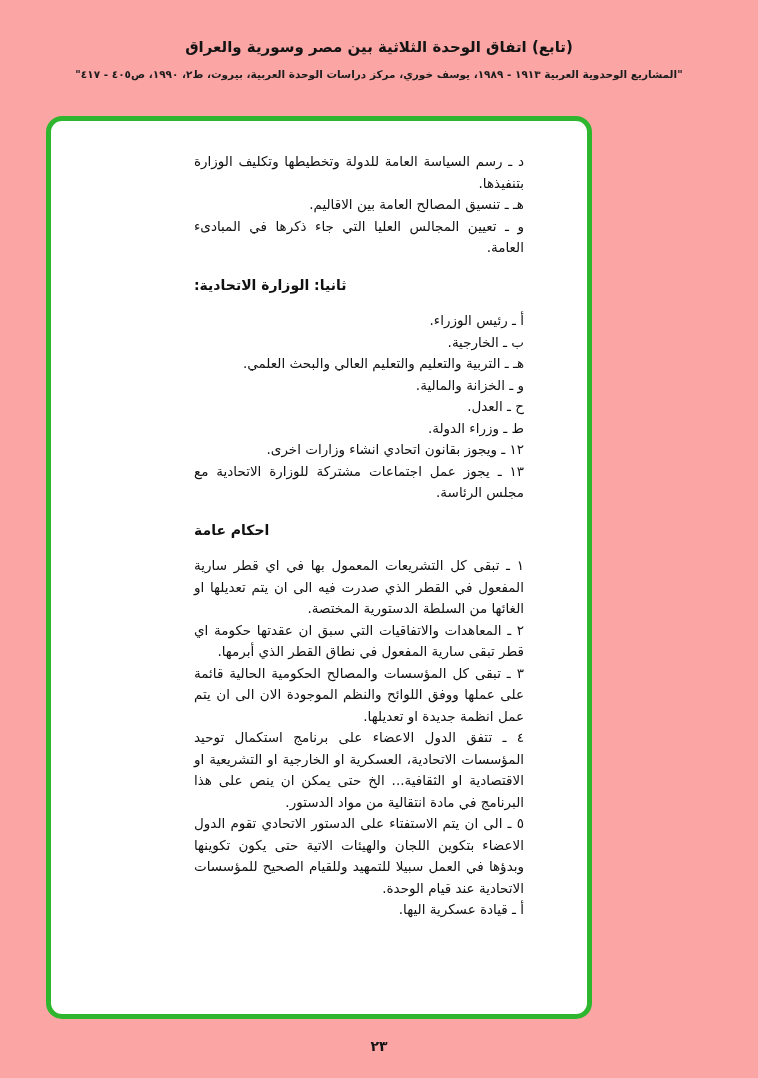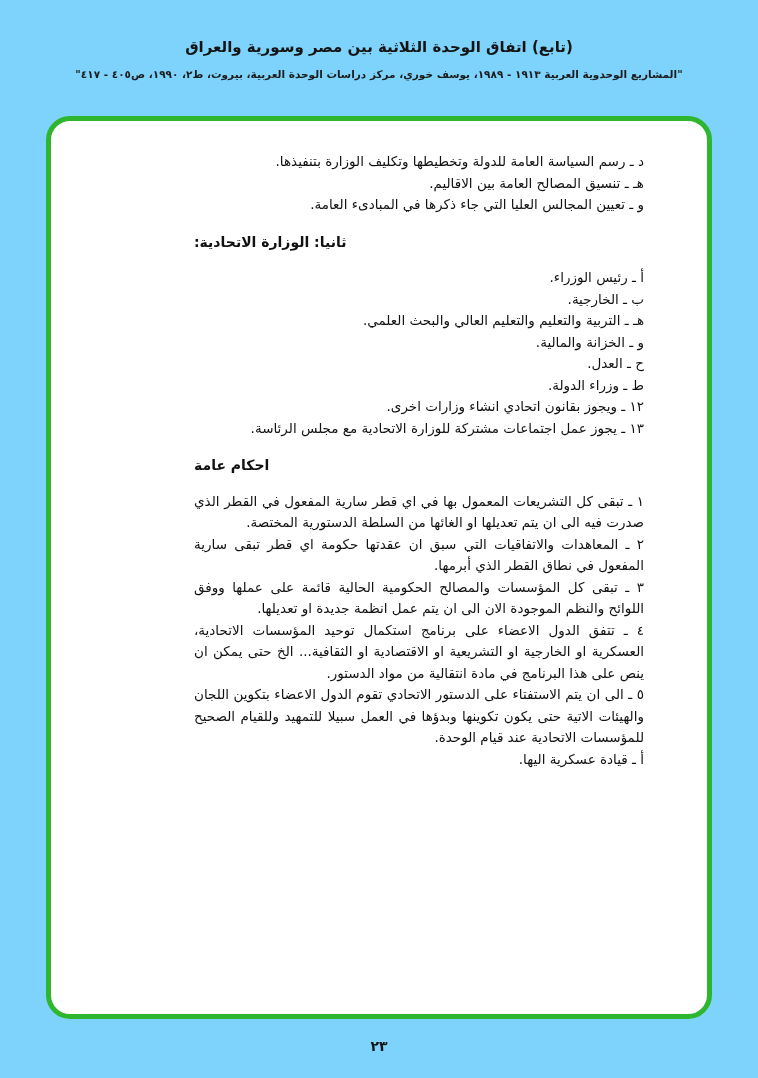--- a/index.html
+++ b/index.html
@@ -2,33 +2,33 @@
 <html lang="ar"><head>
 <meta charset="utf-8">
 <style>
   * { box-sizing: border-box; margin: 0; padding: 0; }
   html, body { background: #f3f3f3; }
   body { font-family: "DejaVu Sans", sans-serif; }
   .page {
     position: relative;
     width: 758px; height: 1078px;
     margin: 0 auto;
-    background: #7dd3fc;
+    background: #fca5a5;
     color: #141414;
     overflow: hidden;
   }
   .header { position: absolute; top: 38px; left: 0; width: 758px; direction: rtl; text-align: center; }
   .doc-title { font-size: 15px; font-weight: bold; letter-spacing: 0.2px; }
   .citation { margin-top: 12px; font-size: 10.5px; font-weight: bold; color: #1c1c1c; }
   .frame {
     position: absolute;
     left: 46px; top: 116px;
-    width: 666px; height: 903px;
+    width: 546px; height: 903px;
     border: 5px solid #2eb62e;
-    border-radius: 24px;
+    border-radius: 16px;
     background: #ffffff;
   }
   .content {
     direction: rtl;
     padding: 30px 63px 0 143px;
     font-size: 13.5px;
     line-height: 21.5px;
     text-align: justify;
     color: #111111;
   }

